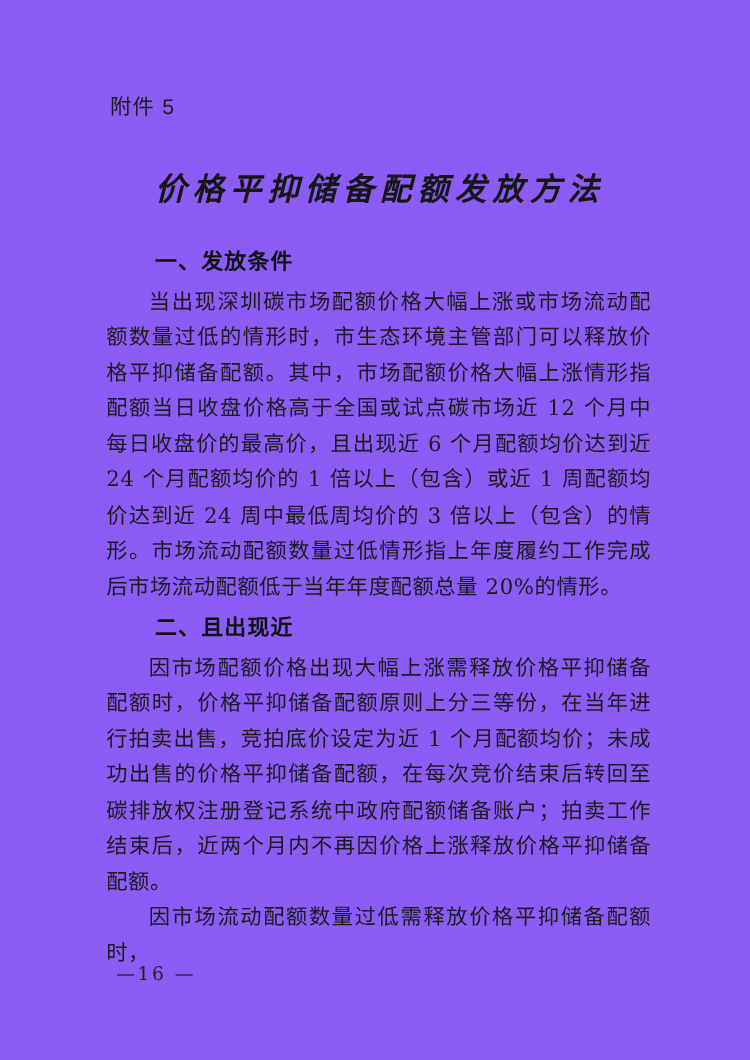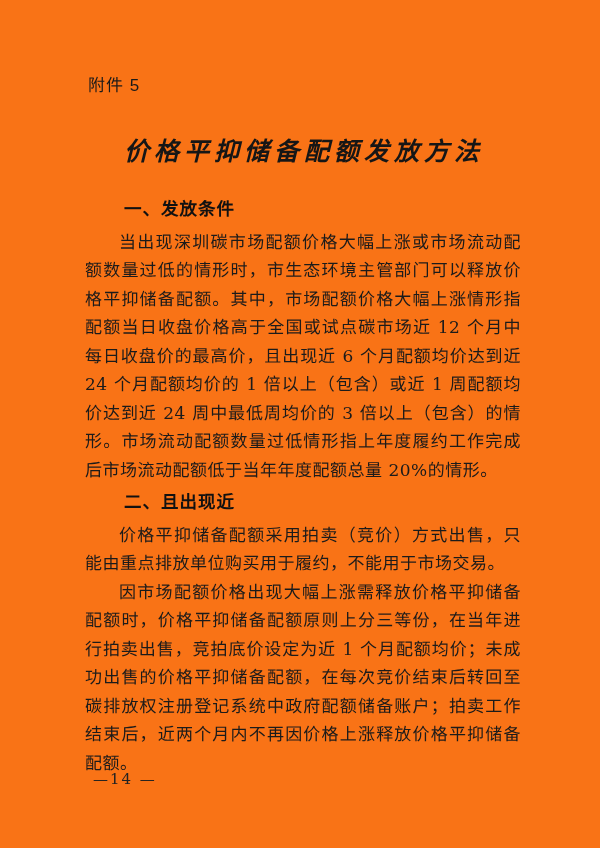--- a/index.html
+++ b/index.html
@@ -4,21 +4,21 @@
 <style>
   html, body {
     margin: 0;
     padding: 0;
     background: #ffffff;
   }
   .page {
     position: relative;
     width: 600px;
     height: 848px;
-    background: #f97316;
+    background: #8b5cf6;
     color: #1b1b1b;
     overflow: hidden;
     font-family: "DejaVu Serif", "Liberation Serif", serif;
   }
   .attachment-label {
     position: absolute;
     left: 88px;
     top: 71px;
     font-family: "Liberation Sans", "DejaVu Sans", sans-serif;
     font-size: 17px;
@@ -89,22 +89,22 @@
   <div class="doc-title">价格平抑储备配额发放方法</div>
 
   <div class="content">
 
     <h2 class="section-heading">一、发放条件</h2>
 
     <p class="body-para">当出现深圳碳市场配额价格大幅上涨或市场流动配额数量过低的情形时，市生态环境主管部门可以释放价格平抑储备配额。其中，市场配额价格大幅上涨情形指配额当日收盘价格高于全国或试点碳市场近 12 个月中每日收盘价的最高价，且出现近 6 个月配额均价达到近 24 个月配额均价的 1 倍以上（包含）或近 1 周配额均价达到近 24 周中最低周均价的 3 倍以上（包含）的情形。市场流动配额数量过低情形指上年度履约工作完成后市场流动配额低于当年年度配额总量 20%的情形。</p>
 
     <h2 class="section-heading">二、且出现近</h2>
 
-    <p class="body-para">价格平抑储备配额采用拍卖（竞价）方式出售，只能由重点排放单位购买用于履约，不能用于市场交易。</p>
 
     <p class="body-para">因市场配额价格出现大幅上涨需释放价格平抑储备配额时，价格平抑储备配额原则上分三等份，在当年进行拍卖出售，竞拍底价设定为近 1 个月配额均价；未成功出售的价格平抑储备配额，在每次竞价结束后转回至碳排放权注册登记系统中政府配额储备账户；拍卖工作结束后，近两个月内不再因价格上涨释放价格平抑储备配额。</p>
 
+    <p class="body-para">因市场流动配额数量过低需释放价格平抑储备配额时，</p>
 
   </div>
 
-  <div class="page-number">—14 —</div>
+  <div class="page-number">—16 —</div>
 
 </div>
 
 </body></html>

